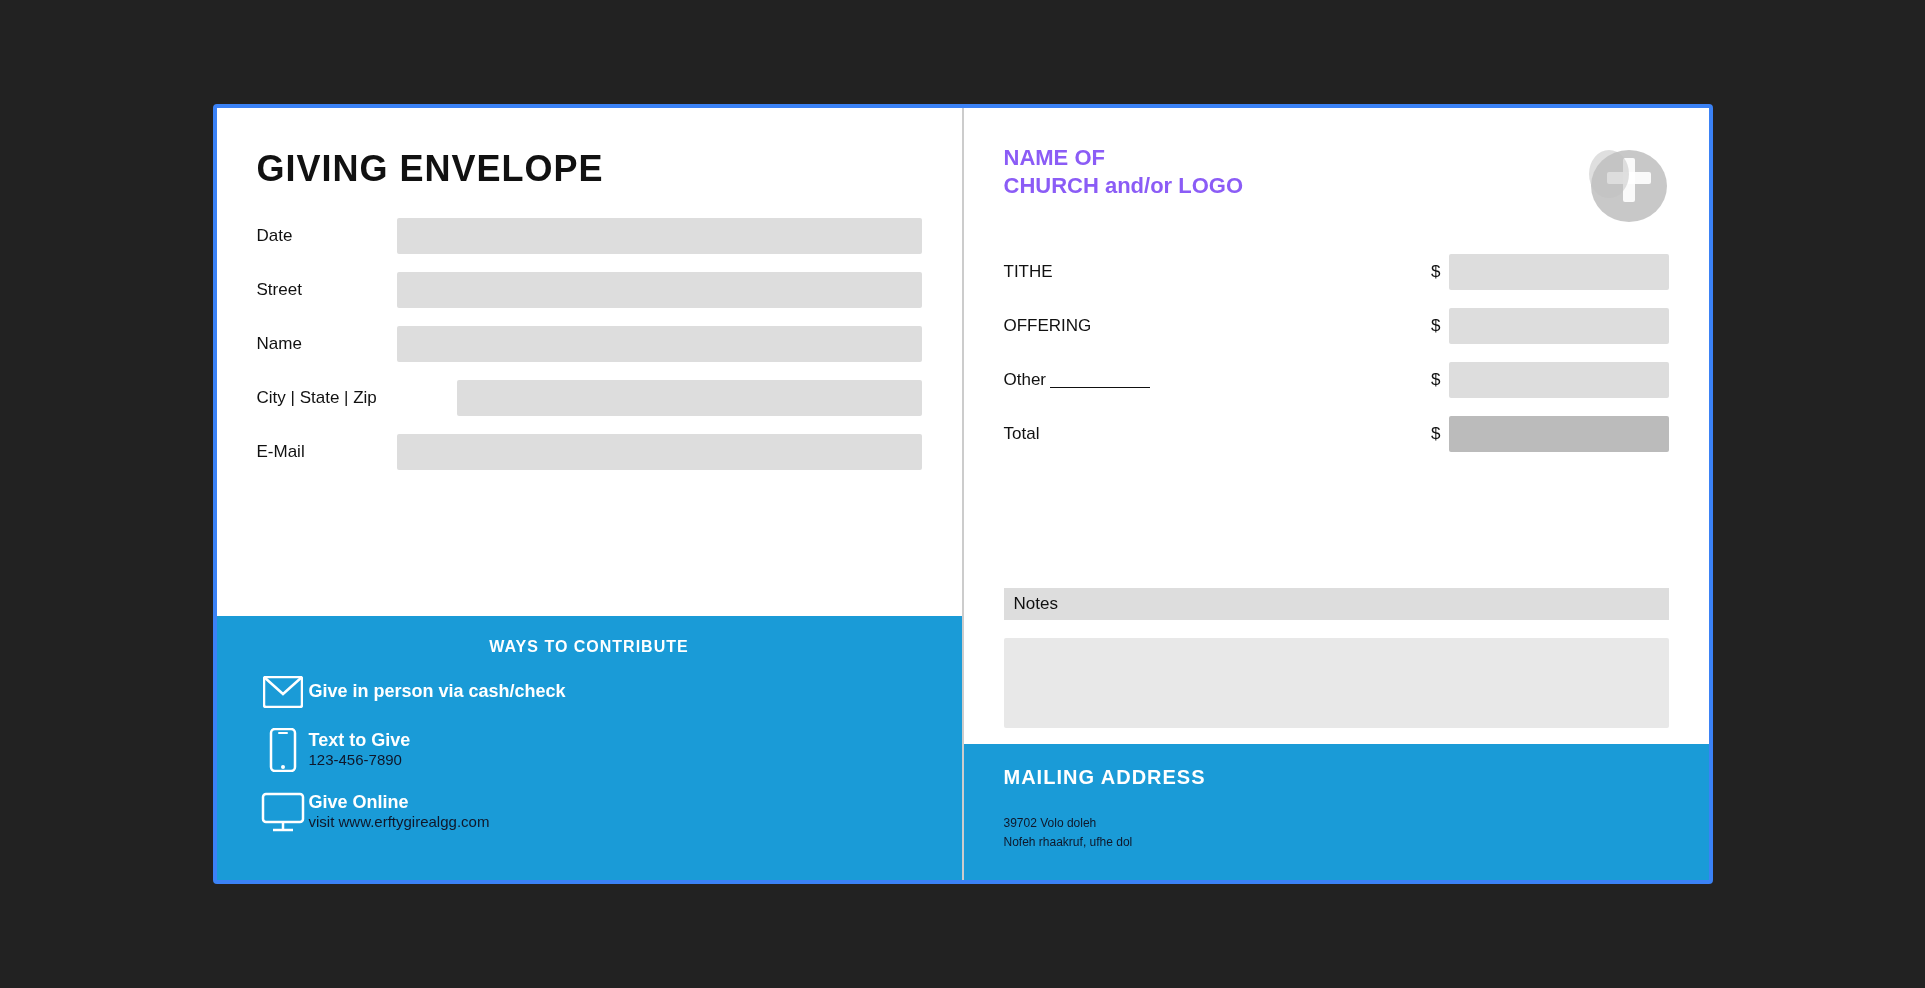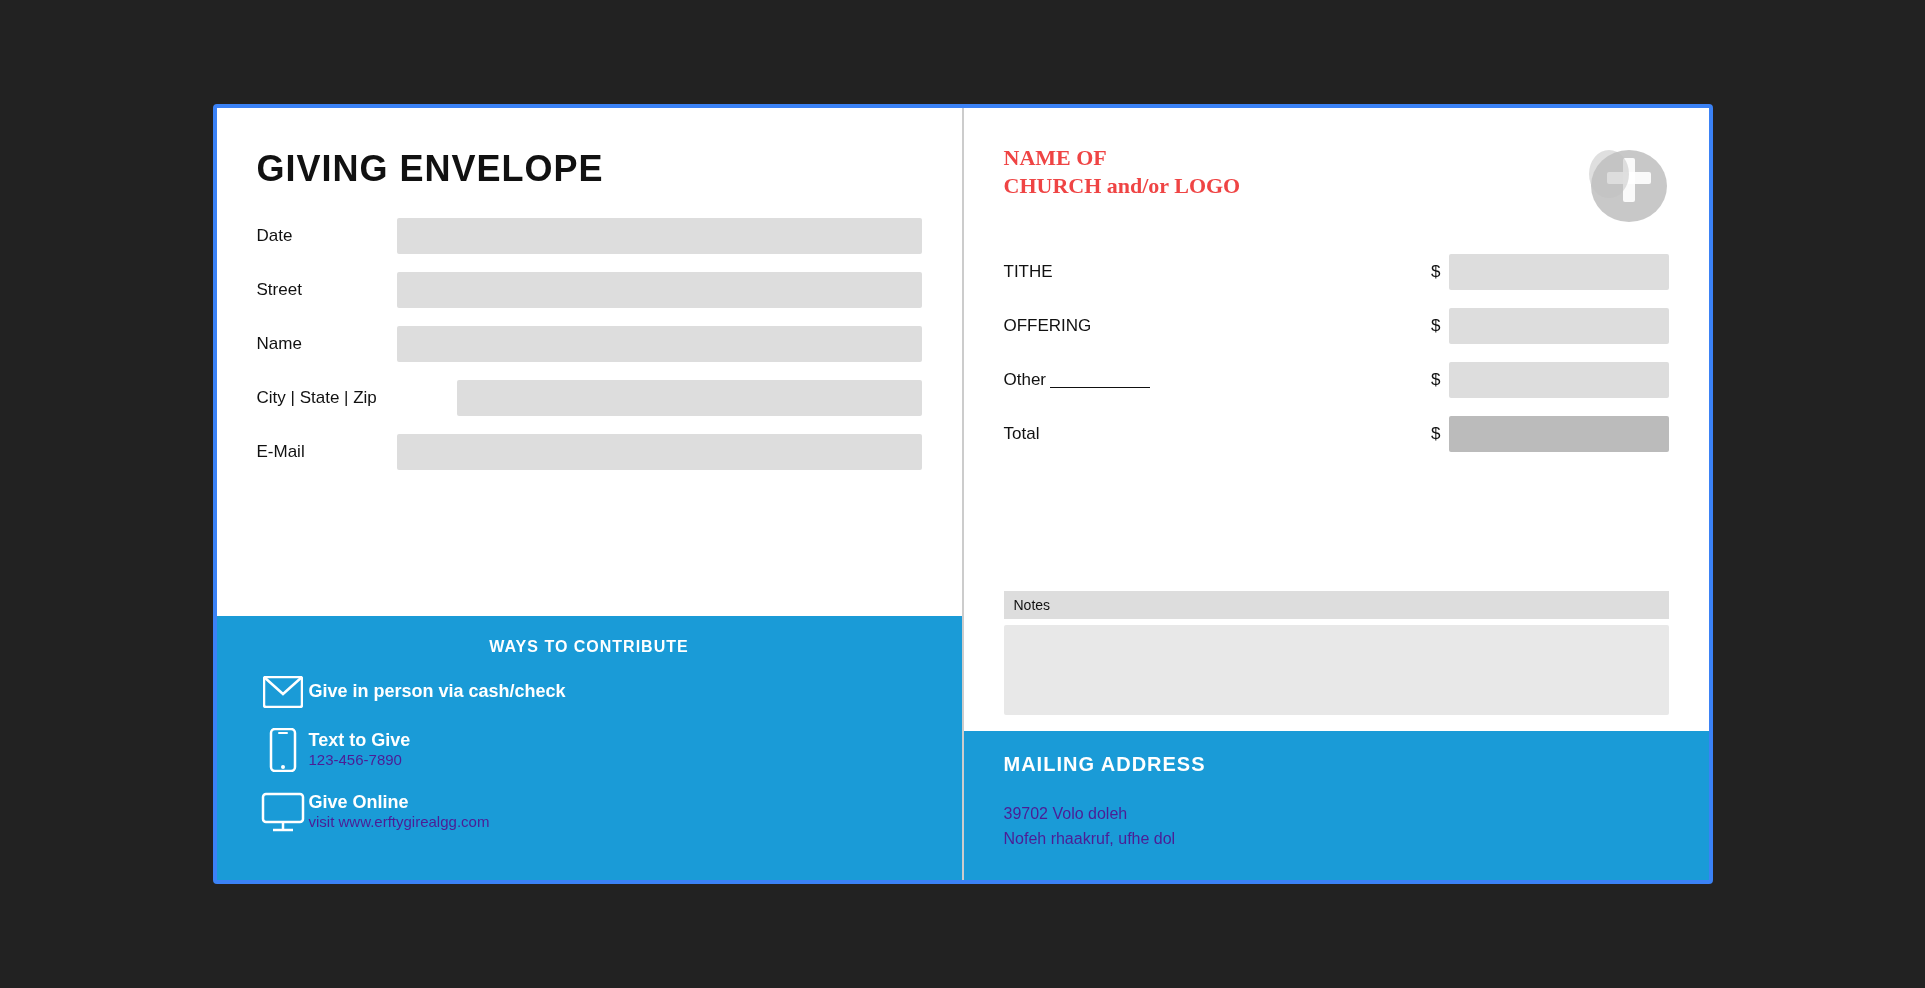--- a/index.html
+++ b/index.html
@@ -88,21 +88,21 @@
     .ways-text {
       flex: 1;
     }
     .ways-text-main {
       font-size: 18px;
       font-weight: 900;
       color: #fff;
     }
     .ways-text-sub {
       font-size: 15px;
-      color: #4c1d95;
+      color: #0f172a;
       font-weight: 400;
     }
     
     .divider {
       width: 2px;
       background: #ccc;
     }
     .right-panel {
       flex: 1;
       padding: 36px 40px 0 40px;
@@ -113,23 +113,22 @@
       display: flex;
       align-items: flex-start;
       margin-bottom: 30px;
     }
     .church-name {
       flex: 1;
     }
     .church-name-text {
       font-size: 22px;
       font-weight: 900;
-      color: #ef4444;
+      color: #8b5cf6;
       line-height: 1.25;
-      font-family: Liberation Serif, serif;
     }
     .church-logo {
       width: 90px;
       height: 80px;
       margin-left: 16px;
       position: relative;
       flex-shrink: 0;
     }
     
     .giving-rows {
@@ -168,23 +167,23 @@
       border: none;
       border-radius: 2px;
     }
     .giving-input.total {
       background: #bbb;
     }
     .notes-section {
       margin-bottom: 16px;
     }
     .notes-label {
-      font-size: 14px;
-      color: #111;
-      margin-bottom: 6px;
+      font-size: 17px;
+      color: #111;
+      margin-bottom: 18px;
       padding: 6px 10px;
       background: #ddd;
       display: block;
     }
     .notes-area {
       width: 100%;
       height: 90px;
       background: #e8e8e8;
       border: none;
       border-radius: 2px;
@@ -195,22 +194,22 @@
       padding: 22px 40px 28px 40px;
     }
     .mailing-title {
       font-size: 20px;
       font-weight: 900;
       color: #fff;
       margin-bottom: 25px;
       letter-spacing: 1px;
     }
     .mailing-addr {
-      font-size: 16px;
-      color: #4c1d95;
+      font-size: 12px;
+      color: #0f172a;
       line-height: 1.6;
     }
     
     svg { display: block; }
   </style>
 </head>
 <body>
 
 <div class="envelope-card">
 

